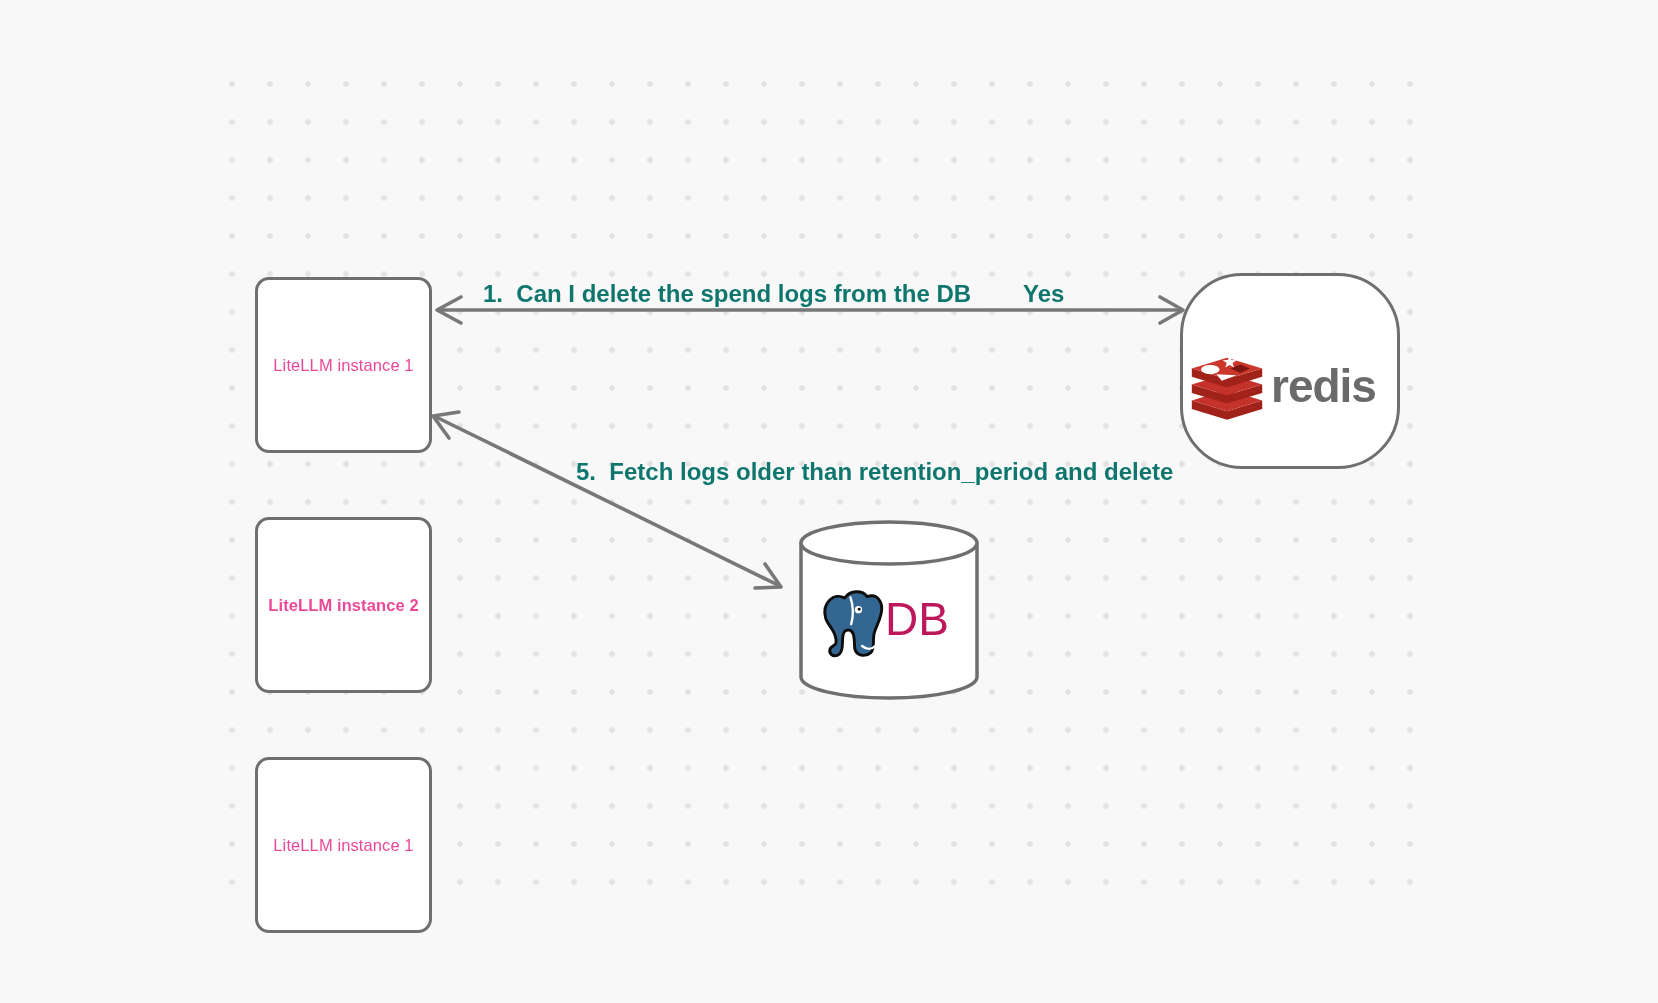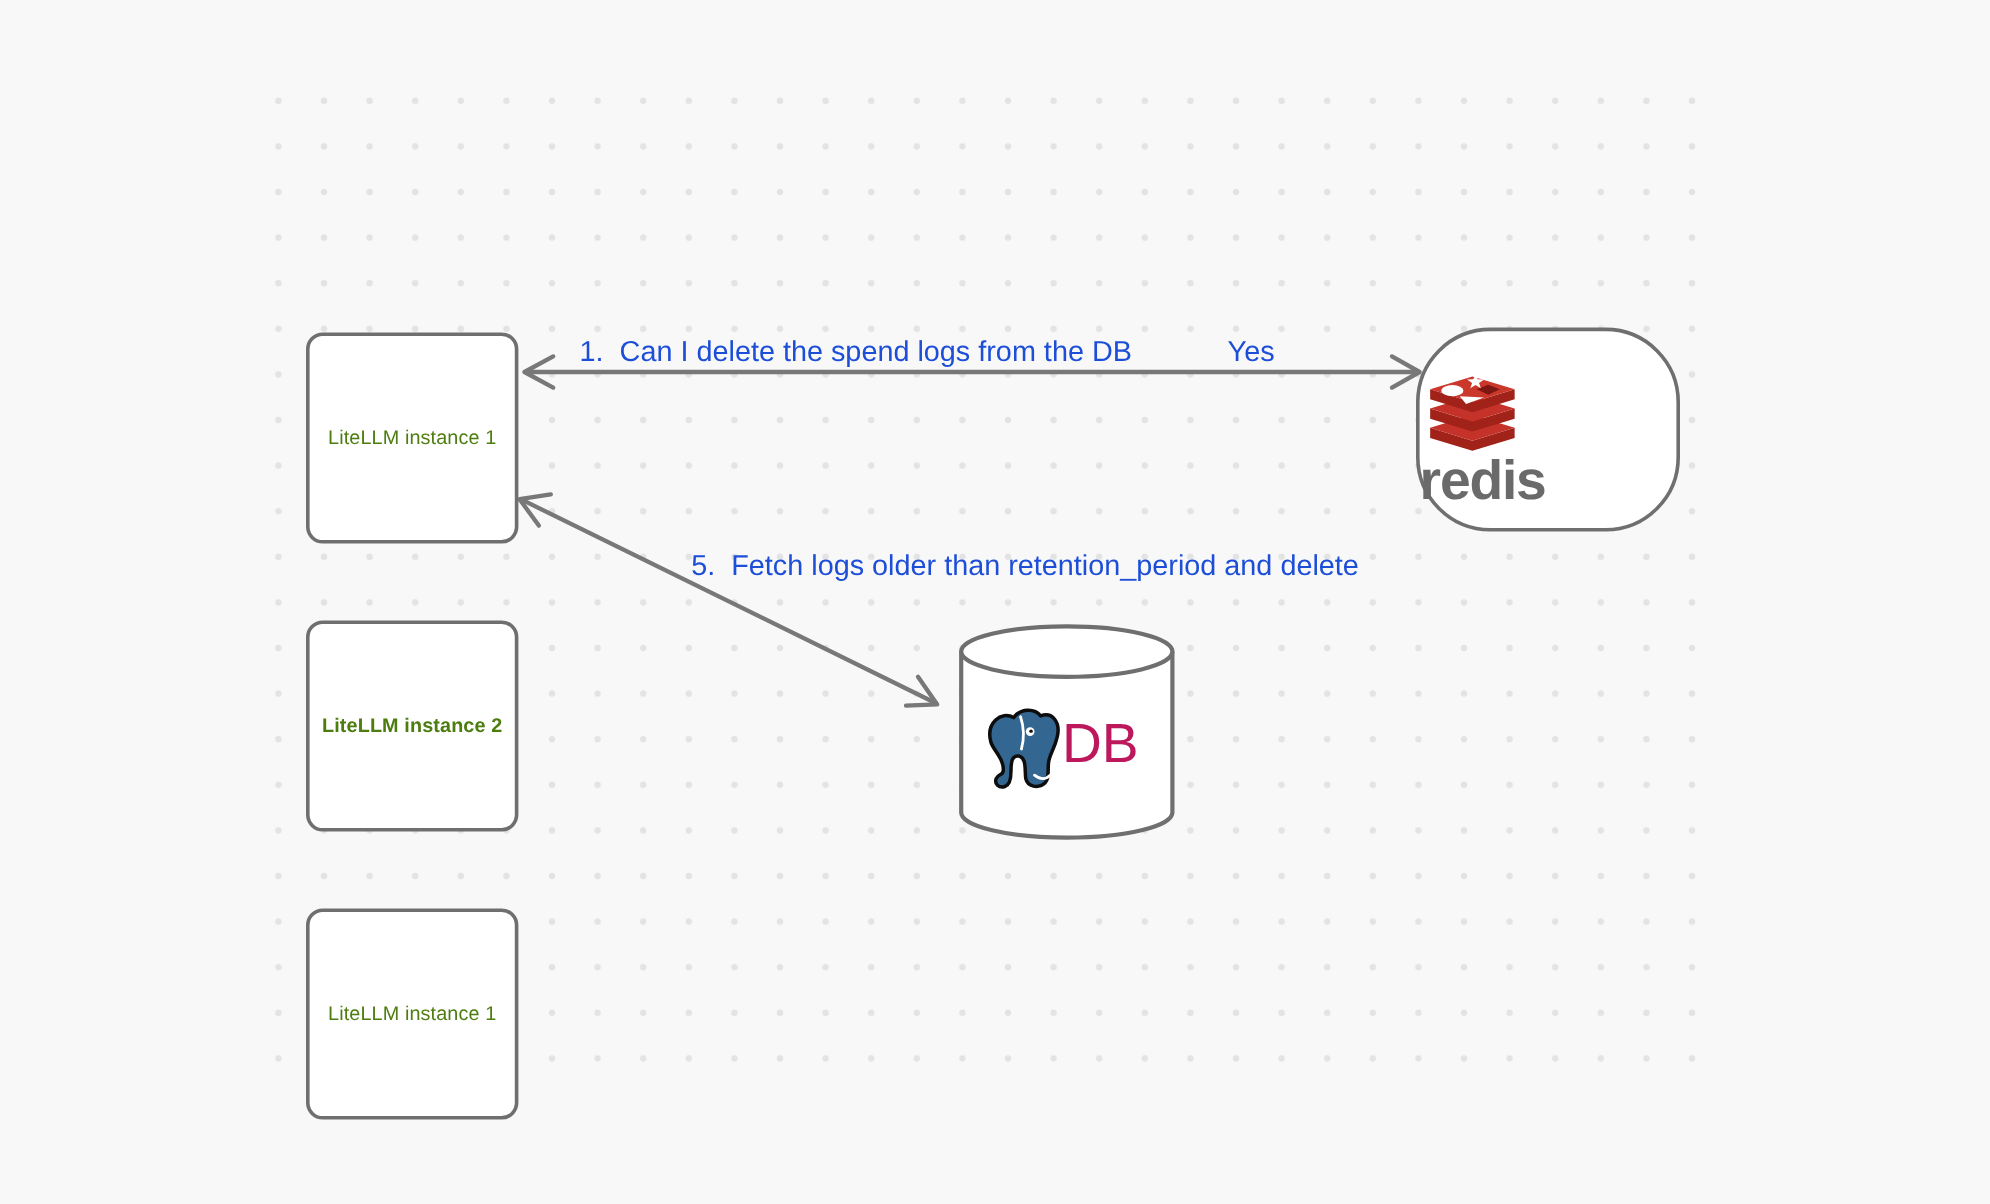--- a/index.html
+++ b/index.html
@@ -12,37 +12,37 @@
     position:absolute;left:213px;top:65px;width:1217px;height:837px;
     background-image:radial-gradient(circle,#e3e3e3 2.6px,rgba(0,0,0,0) 3px);
     background-size:38px 38px;
   }
   .shape-box{
     position:absolute;box-sizing:border-box;width:177px;height:176px;
     background:#ffffff;border:3.5px solid #6f6f6f;border-radius:14px;
     display:flex;align-items:center;justify-content:center;
   }
   .box-label{
-    font-size:16.5px;color:#4d7c0f;letter-spacing:0.1px;text-align:left;
+    font-size:16.5px;color:#ec4899;letter-spacing:0.1px;text-align:left;
   }
   #box-1{left:255px;top:277px;}
   #box-2{left:255px;top:517px;font-weight:bold;}
   #box-3{left:255px;top:757px;}
   .redis-node{
-    position:absolute;box-sizing:border-box;left:1180px;top:273px;width:220px;height:170px;
+    position:absolute;box-sizing:border-box;left:1180px;top:273px;width:220px;height:196px;
     background:#ffffff;border:3.5px solid #6f6f6f;border-radius:62px;
-    display:flex;flex-direction:column;align-items:flex-start;padding-top:30px;
+    display:flex;flex-direction:row;align-items:center;padding-top:30px;
   }
   .redis-wordmark{
     font-size:46px;font-weight:700;color:#6a6a6a;line-height:0.95;letter-spacing:-1px;
     margin-top:1px;
   }
   .connectors{position:absolute;left:0;top:0;width:1658px;height:1003px;}
   .arrow-label{
-    position:absolute;font-weight:400;font-size:24px;color:#1d4ed8;
+    position:absolute;font-weight:700;font-size:24px;color:#0f766e;
     white-space:pre;line-height:1.2;
   }
   #label-step1{left:483px;top:280px;}
   #label-step1-answer{left:1023px;top:280px;}
   #label-step2{left:576px;top:458px;}
   .db-cylinder-svg{position:absolute;left:795px;top:516px;}
   .postgres-svg{position:absolute;left:811px;top:582px;}
   .db-label{
     position:absolute;left:885px;top:596px;font-size:46px;color:#be185d;line-height:1;
   }

